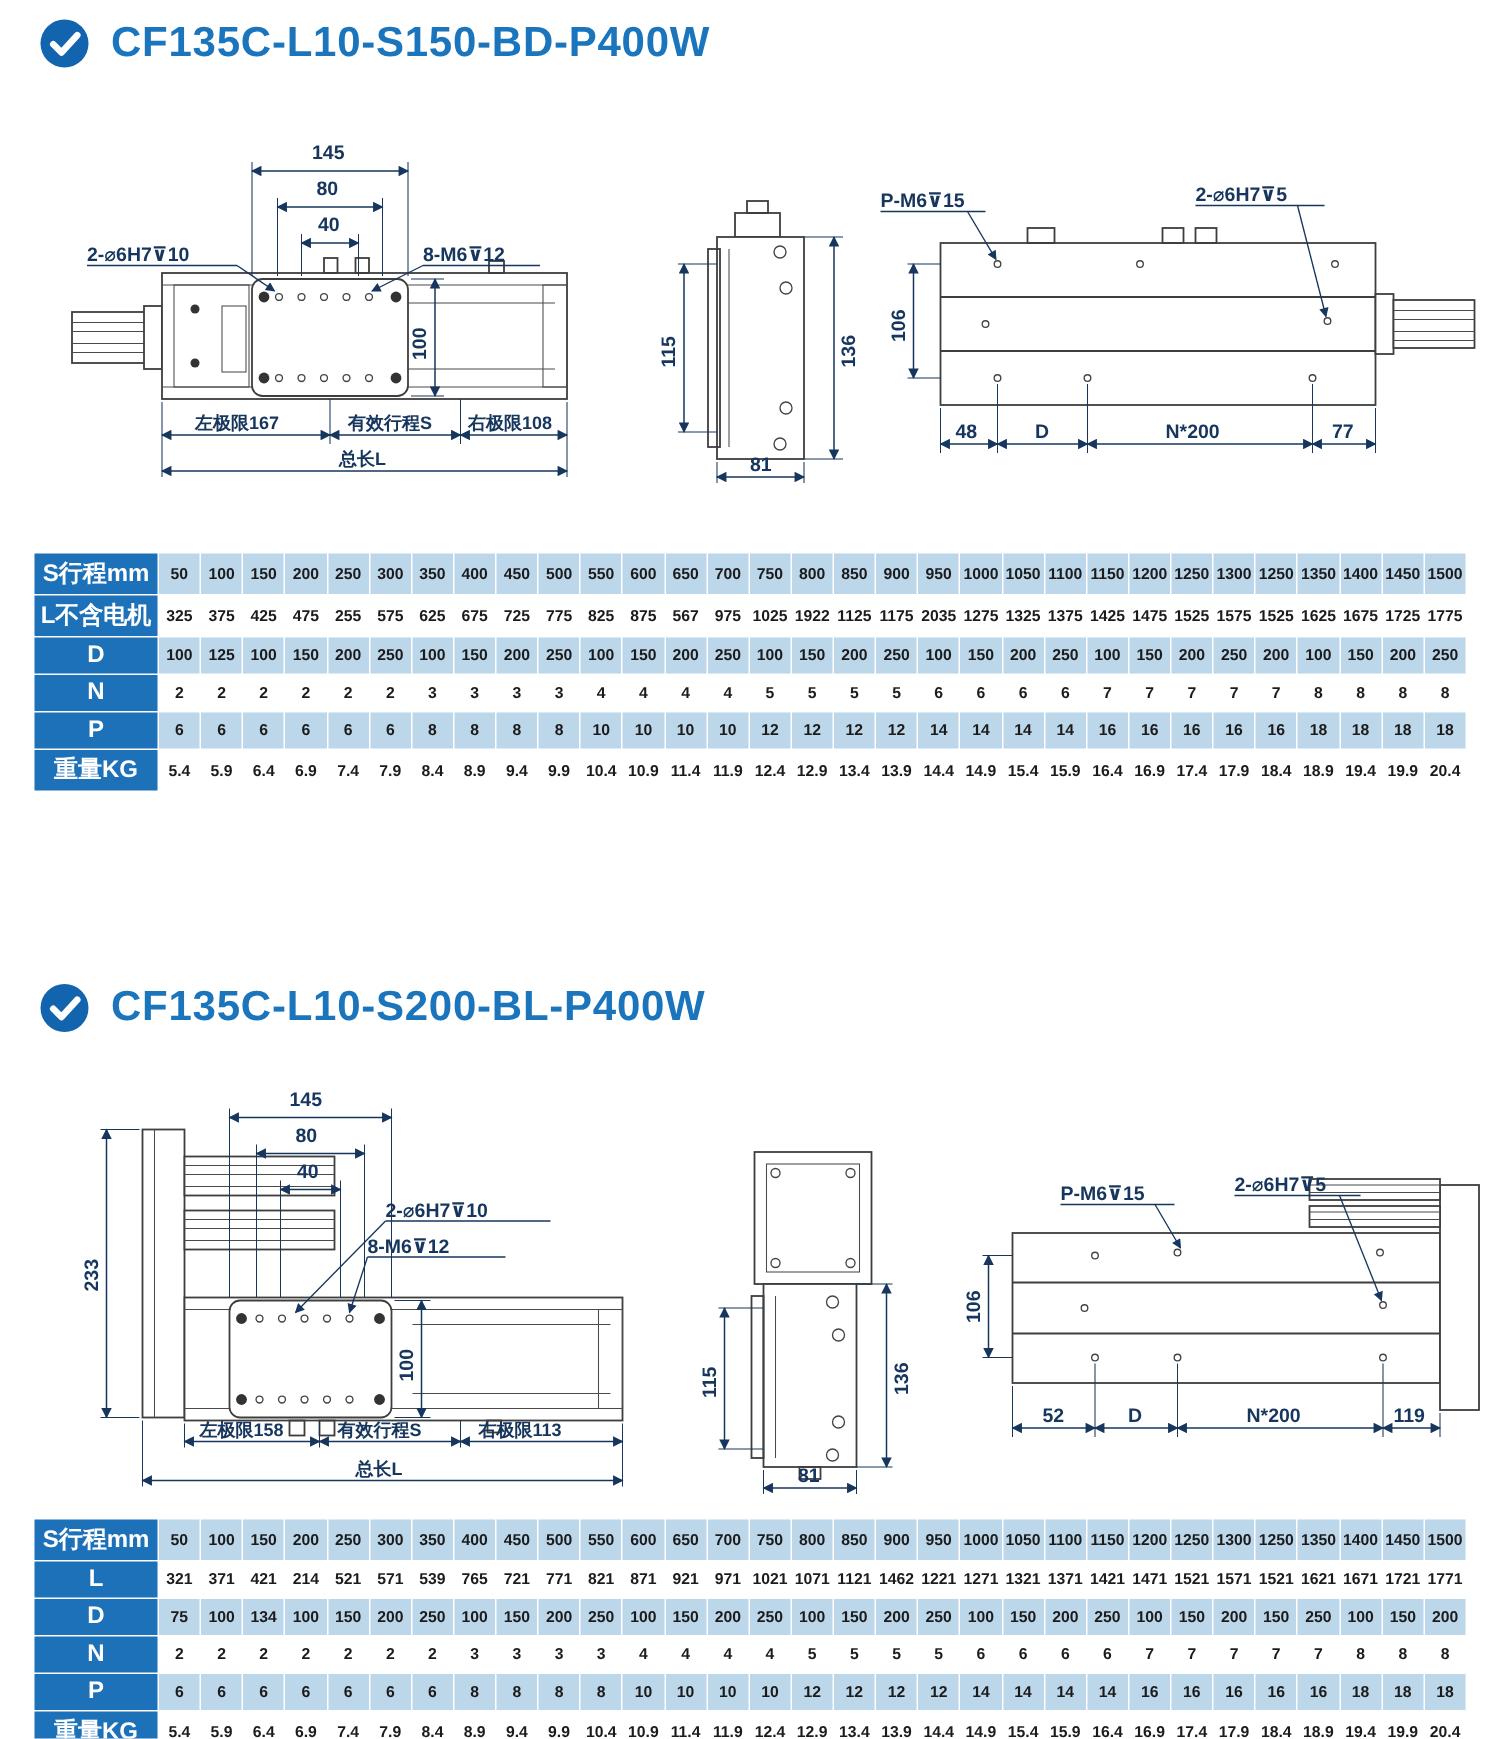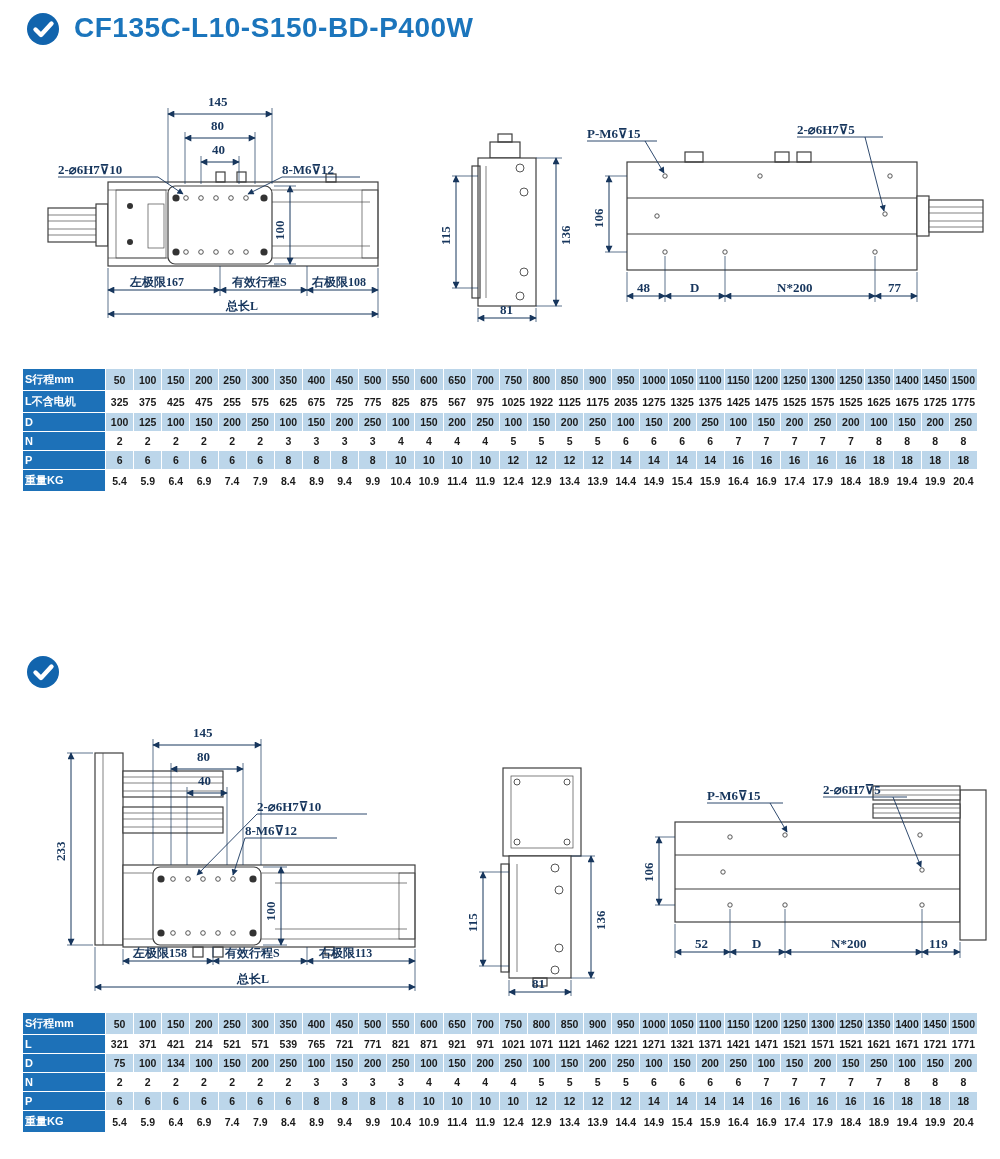--- a/index.html
+++ b/index.html
@@ -1,38 +1,38 @@
 <!DOCTYPE html>
 <html><head>
 <meta charset="utf-8">
 <style>
   html,body{margin:0;padding:0;background:#fff;}
   body{width:1000px;height:1159px;position:relative;overflow:hidden;
        font-family:"Liberation Sans","DejaVu Sans",sans-serif;}
   .title-row{position:absolute;left:26px;display:flex;align-items:flex-start;gap:14px;}
   .title-row h1{margin:0;font-size:28px;font-weight:bold;color:#1b75bc;letter-spacing:.5px;}
   .check{width:34px;height:34px;flex:0 0 auto;}
-  .drawings{position:absolute;left:0;width:812px;font-family:Liberation Serif, serif;}
+  .drawings{position:absolute;left:0;width:812px;}
   .drawings svg{position:absolute;}
   
   .bl{fill:none;stroke:#3e3e3e;stroke-width:1.2;}
   .blf{fill:#fff;stroke:#3e3e3e;stroke-width:1.2;}
   .bthin{fill:none;stroke:#4a4a4a;stroke-width:.7;}
   .hole{fill:#fff;stroke:#444;stroke-width:.9;}
   .scr{fill:#333;}
   .dl{stroke:#17365d;stroke-width:1;fill:none;}
   .ext{stroke:#17365d;stroke-width:.7;fill:none;}
   .ldr{stroke:#17365d;stroke-width:.9;fill:none;}
   .dim{font-size:13px;font-weight:bold;fill:#17365d;}
   .dims{font-size:12px;font-weight:bold;fill:#17365d;}
   
   .spec{position:absolute;left:22px;width:956px;border-collapse:separate;border-spacing:1px;
         table-layout:fixed;background:#fff;}
-  .spec th{background:#1d71b8;color:#fff;font-size:11px;font-weight:bold;width:78px;
-           padding:3px 2px;text-align:left;white-space:nowrap;}
+  .spec th{background:#1d71b8;color:#fff;font-size:16px;font-weight:bold;width:78px;
+           padding:3px 2px;text-align:center;white-space:nowrap;}
   .spec td{font-size:10.5px;font-weight:bold;color:#1b1b1b;text-align:center;padding:3px 0;
            white-space:nowrap;overflow:hidden;}
   .spec tr.shade td{background:#bcd6ea;}
   .spec tr.plain td{background:#ffffff;}
 </style>
 </head>
 <body>
 
 <div class="title-row" style="top:12px;">
   <svg class="check" viewBox="0 0 34 34">
@@ -379,20 +379,21 @@
         <td>20.4</td>
       </tr>
     </tbody>
 </table>
 
 <div class="title-row" style="top:655px;">
   <svg class="check" viewBox="0 0 34 34">
     <circle cx="17" cy="17" r="16" fill="#1164ad"></circle>
     <path d="M9.5 17.5 L15 23 L25.5 11.5" fill="none" stroke="#fff" stroke-width="4.4" stroke-linecap="round" stroke-linejoin="round"></path>
   </svg>
+  <h1>CF135C-L10-S200-BL-P400W</h1>
 </div>
 
 <div class="drawings" style="top:712px;height:300px;">
 
   <svg style="left:25px;top:3px;" width="430" height="280" viewBox="0 0 430 280">
 
     <rect class="blf" x="70" y="38" width="28" height="192"></rect>
     <path class="bthin" d="M78 38V230"></path>
     <rect class="blf" x="98" y="56" width="100" height="26"></rect>
     <path class="bthin" d="M98 62H198 M98 68H198 M98 76H198"></path>

